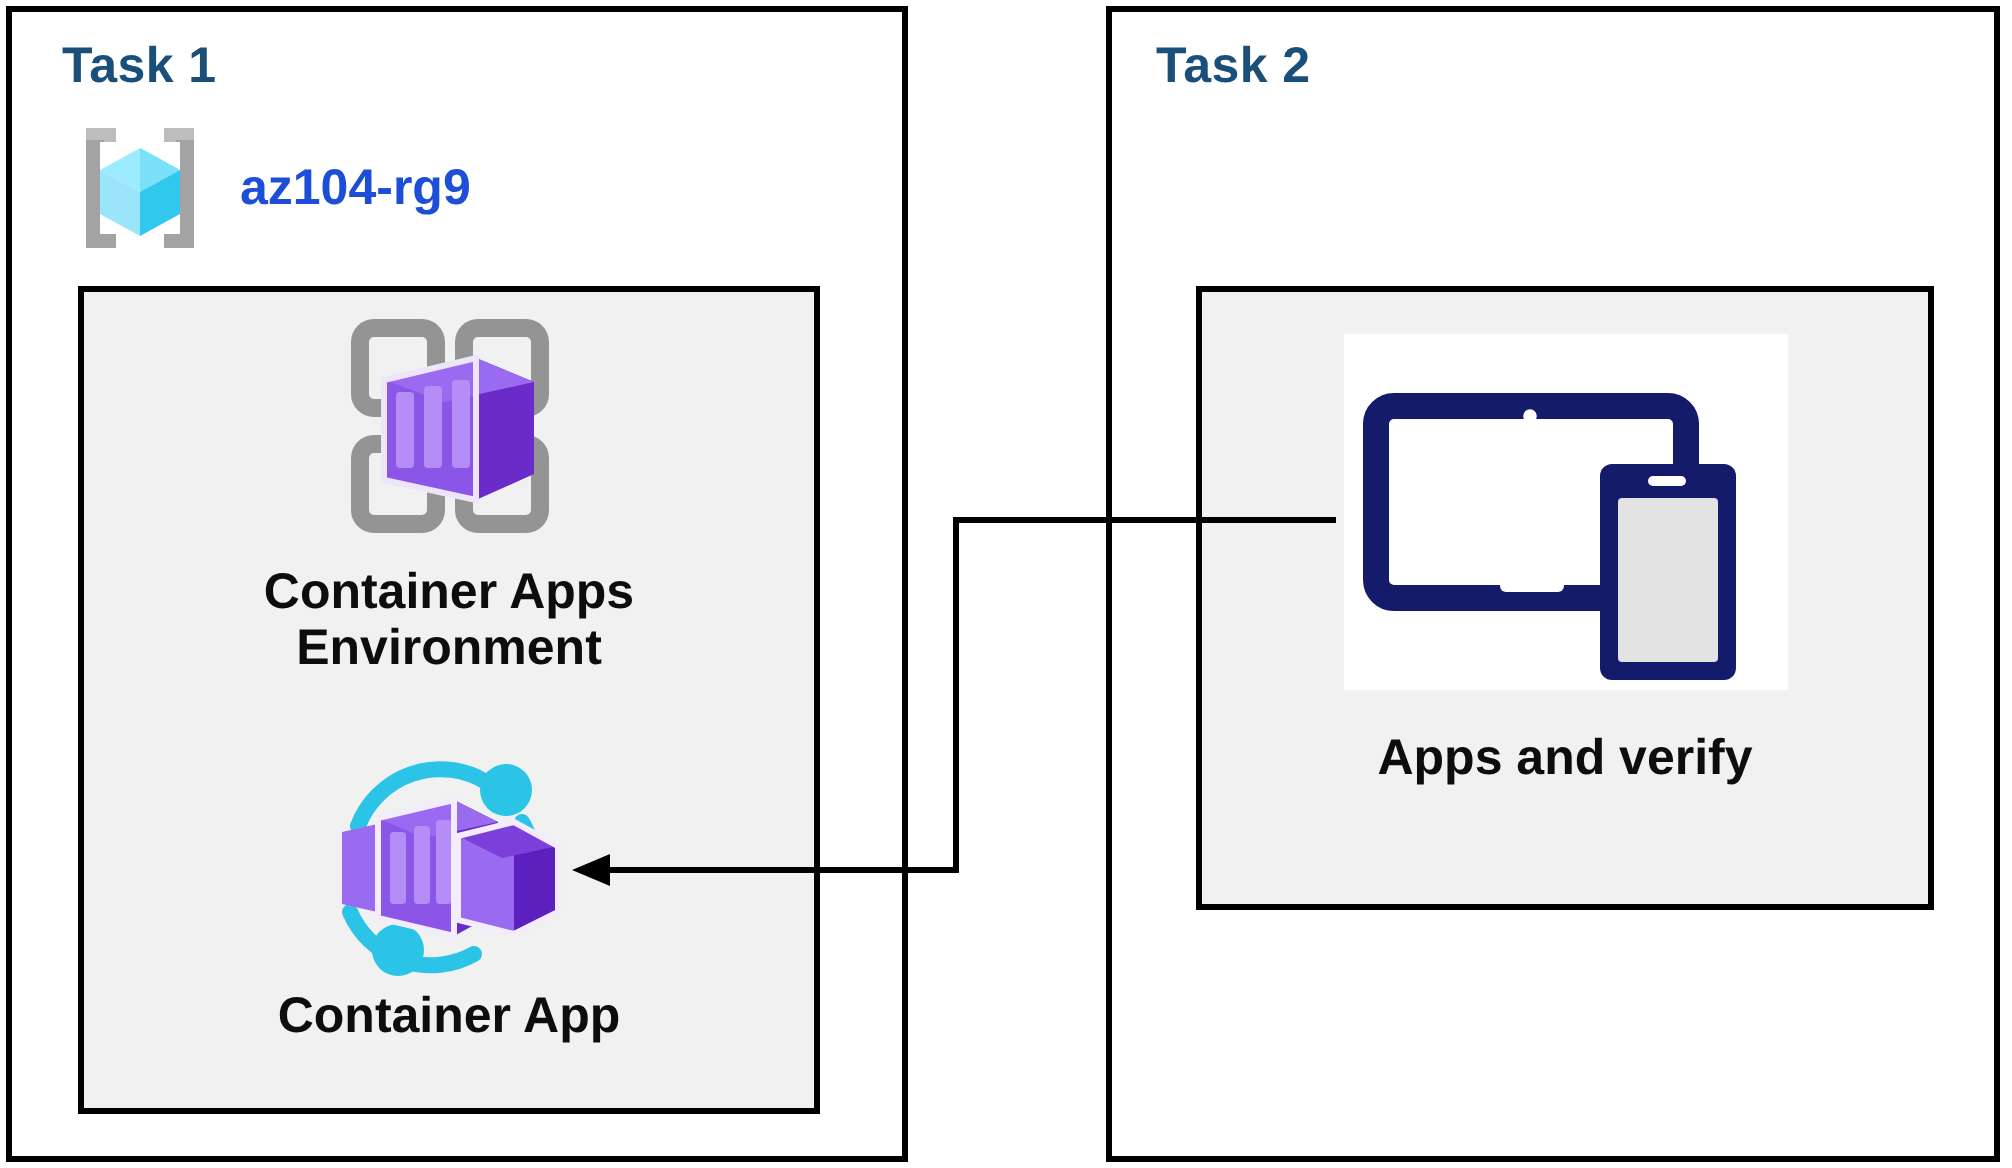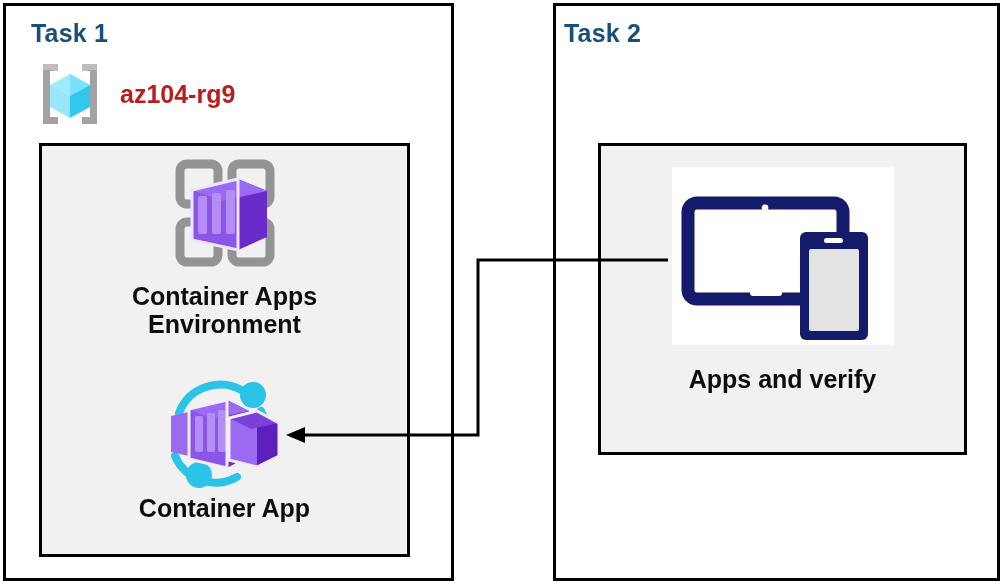--- a/index.html
+++ b/index.html
@@ -31,35 +31,35 @@
 
   .task-title {
     position: absolute;
     font-size: 25px;
     font-weight: bold;
     color: #1A4F7A;
     letter-spacing: 0.2px;
     white-space: nowrap;
   }
   #task1-title { left: 31px;  top: 19px; }
-  #task2-title { left: 564px; top: 19px; }
+  #task2-title { left: 578px; top: 19px; }
 
   
   #rg-row {
     position: absolute;
     left: 34px;
     top: 58px;
     display: flex;
     align-items: center;
     gap: 14px;
   }
   #rg-label {
     font-size: 25px;
     font-weight: bold;
-    color: #b91c1c;
+    color: #1d4ed8;
     white-space: nowrap;
   }
 
   
   .inner-panel {
     position: absolute;
     background: #F1F1F1;
     border: 3px solid #000000;
     box-sizing: border-box;
   }

